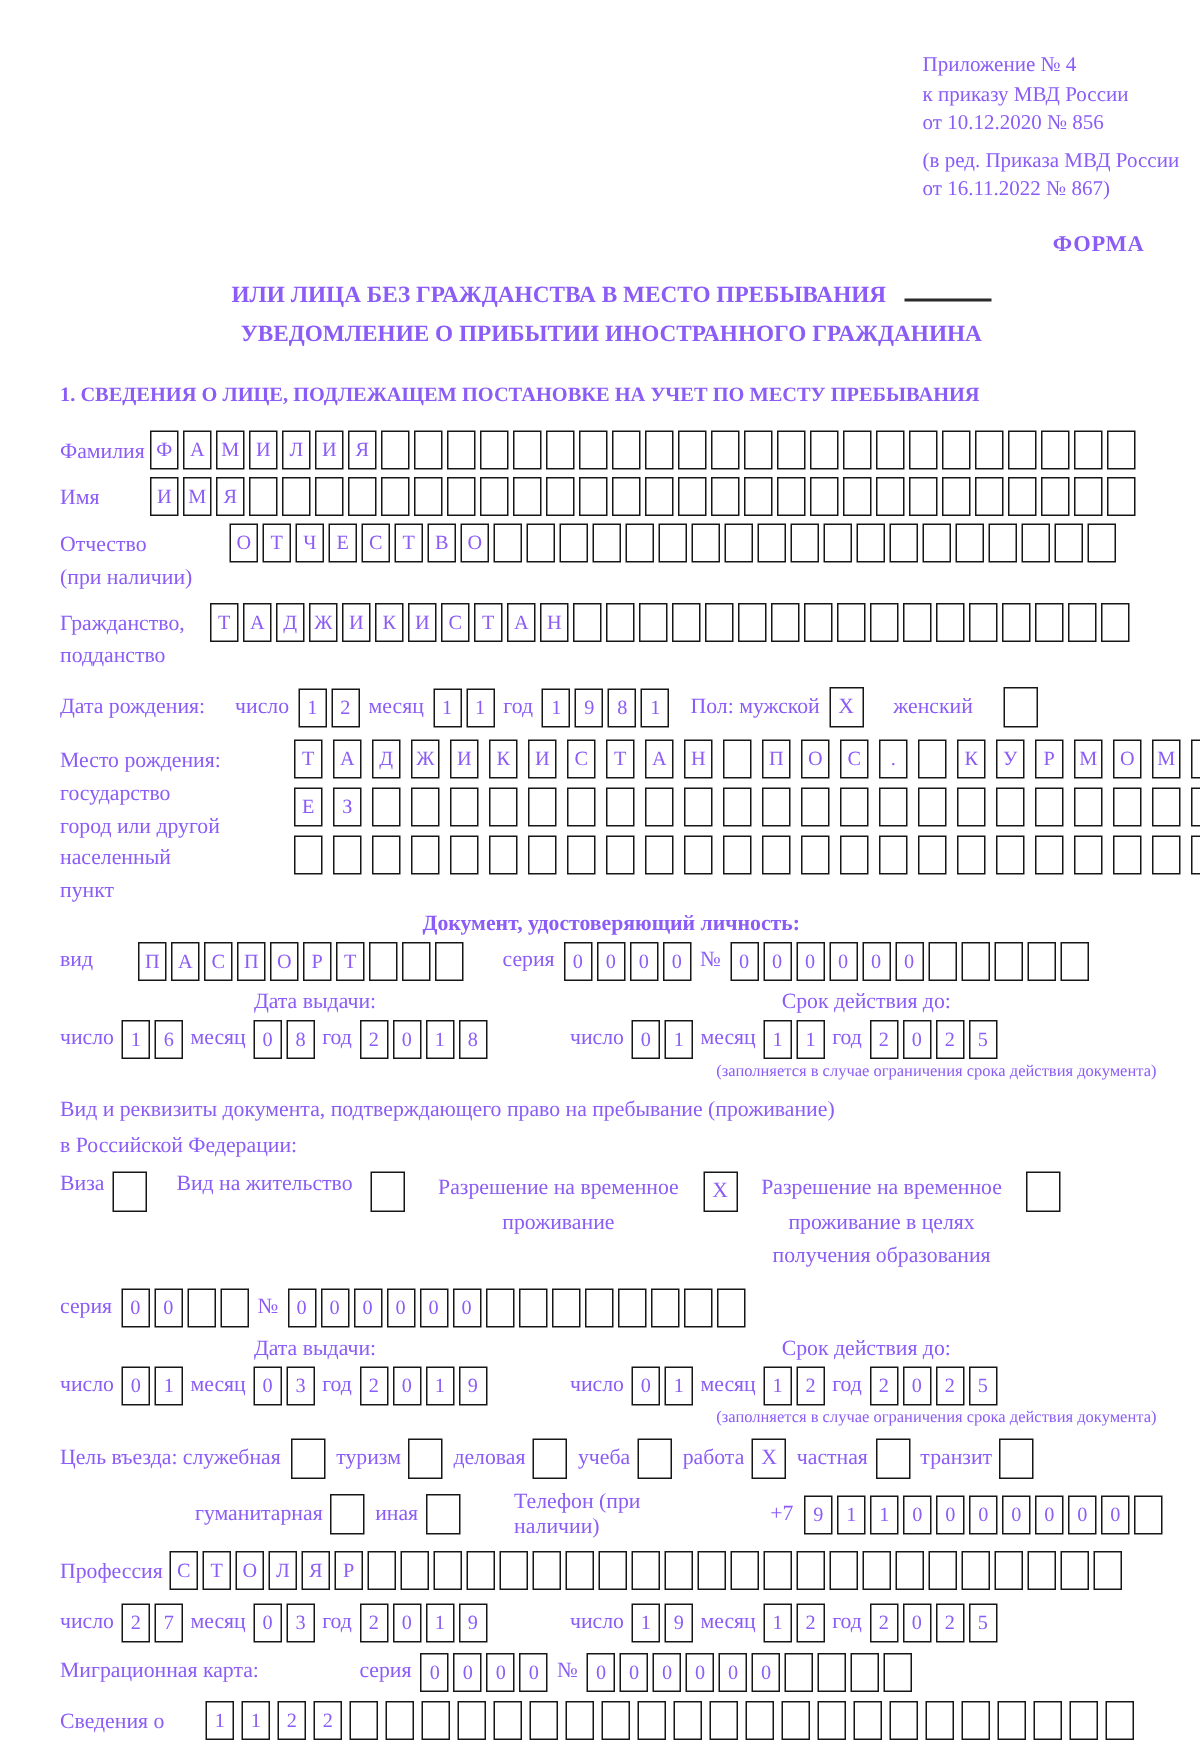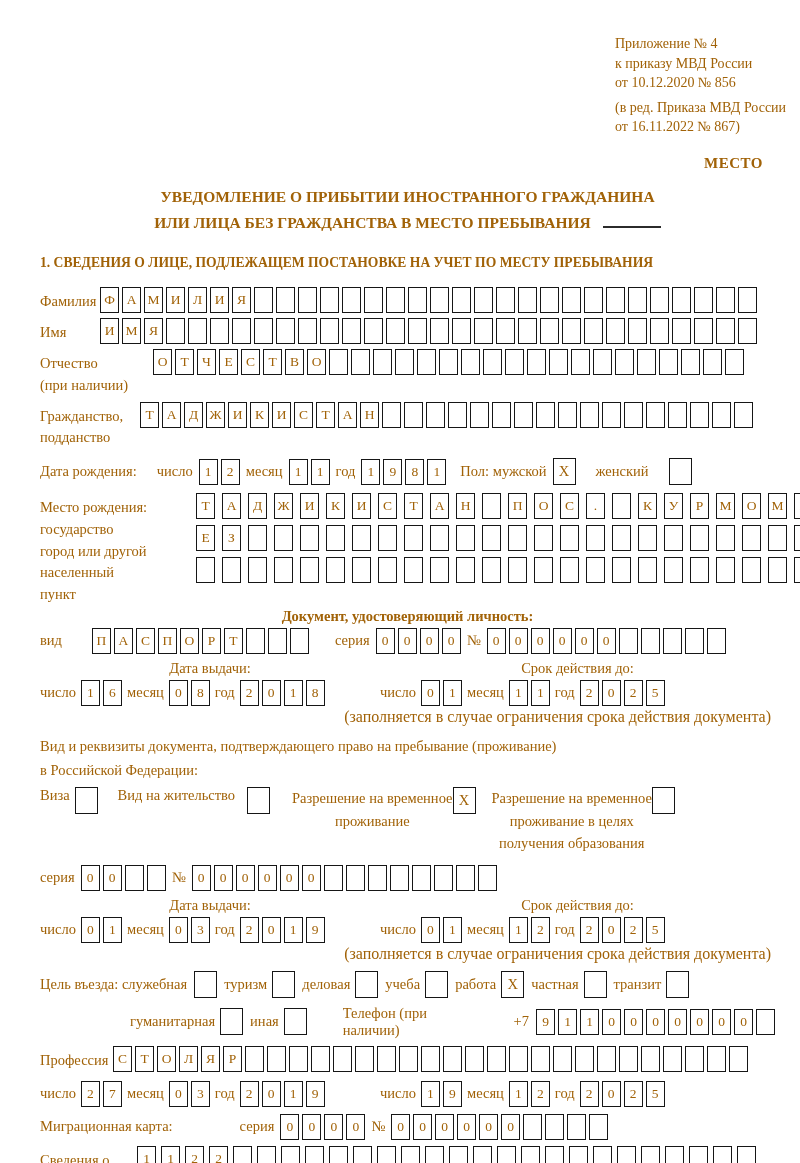--- a/index.html
+++ b/index.html
@@ -1,16 +1,16 @@
 <!DOCTYPE html>
 <html><head>
 <meta charset="utf-8">
 <style>
   html,body{margin:0;padding:0;background:#fff;}
-  .page{width:800px;height:1163px;background:#fff;color:#a16207;
+  .page{width:800px;height:1163px;background:#fff;color:#8b5cf6;
         font-family:"Liberation Serif",serif;overflow:hidden;position:relative;}
   .content{padding:34px 25px 0 40px;}
   .appendix{margin-left:575px;font-size:14px;line-height:1.4;white-space:nowrap;}
   .appendix .ed{margin-top:5px;}
   .forma{text-align:right;padding-right:12px;font-weight:bold;font-size:15px;margin-top:18px;letter-spacing:.5px;}
   .title{text-align:center;font-weight:bold;font-size:15.5px;line-height:1.65;margin-top:12px;}
   .blank-line{display:inline-block;width:58px;border-bottom:2px solid #2b2b2b;height:.85em;margin-left:12px;}
   .sec-heading{font-weight:bold;font-size:13.6px;margin-top:20px;white-space:nowrap;}
   .frow{display:flex;align-items:flex-start;margin-top:5px;}
   .flabel{font-size:14.5px;flex:none;padding-top:4px;line-height:1.5;}
@@ -22,48 +22,48 @@
   .checkbox{box-sizing:border-box;width:23px;height:27px;border:1.7px solid #161616;flex:none;
         display:inline-flex;align-items:center;justify-content:center;font-size:14.5px;background:#fff;}
   .inline{display:flex;align-items:center;gap:6px;font-size:14.5px;}
   .stack{display:flex;flex-direction:column;gap:6px;}
   .center-head{text-align:center;font-weight:bold;font-size:14.5px;margin-top:6px;}
   .dates{display:flex;margin-top:6px;}
   .dates-left{width:340px;flex:none;}
   .dates-right{flex:1;}
   .dates-head{text-align:center;font-size:14.5px;}
   .dline{display:flex;align-items:center;gap:5px;font-size:14.5px;margin-top:3px;}
-  .note{font-size:16px;text-align:right;padding-right:4px;margin-top:2px;}
+  .note{font-size:11px;text-align:right;padding-right:4px;margin-top:2px;}
   .intro{font-size:14.5px;line-height:1.7;margin-top:8px;}
   .optrow{display:flex;align-items:flex-start;margin-top:4px;font-size:14.5px;}
-  .optblock{display:flex;align-items:flex-start;gap:0;}
+  .optblock{display:flex;align-items:flex-start;gap:16px;}
   .optlabel-multi{text-align:center;line-height:1.55;}
   .purpose{display:flex;align-items:center;gap:7px;font-size:14.5px;flex-wrap:nowrap;}
   .purpose .opt{display:inline-flex;align-items:center;gap:5px;}
   .spacer{flex:none;}
 </style>
 </head>
 <body>
 
 <div class="page">
   <div class="content">
 
     <div class="appendix">
       <div>Приложение № 4</div>
       <div>к приказу МВД России</div>
       <div>от 10.12.2020 № 856</div>
       <div class="ed">(в ред. Приказа МВД России</div>
       <div>от 16.11.2022 № 867)</div>
     </div>
 
-    <div class="forma">МЕСТО</div>
+    <div class="forma">ФОРМА</div>
 
     <div class="title">
+      <div><span>ИЛИ ЛИЦА БЕЗ ГРАЖДАНСТВА В МЕСТО ПРЕБЫВАНИЯ</span><span class="blank-line"></span></div>
       <div>УВЕДОМЛЕНИЕ О ПРИБЫТИИ ИНОСТРАННОГО ГРАЖДАНИНА</div>
-      <div><span>ИЛИ ЛИЦА БЕЗ ГРАЖДАНСТВА В МЕСТО ПРЕБЫВАНИЯ</span><span class="blank-line"></span></div>
     </div>
 
     <div class="sec-heading">1. СВЕДЕНИЯ О ЛИЦЕ, ПОДЛЕЖАЩЕМ ПОСТАНОВКЕ НА УЧЕТ ПО МЕСТУ ПРЕБЫВАНИЯ</div>
 
     <div class="frow" style="margin-top:16px;">
       <div class="flabel" style="width:60px;">Фамилия</div>
       <div class="cells">
           <span class="cell">Ф</span>
           <span class="cell">А</span>
           <span class="cell">М</span>

